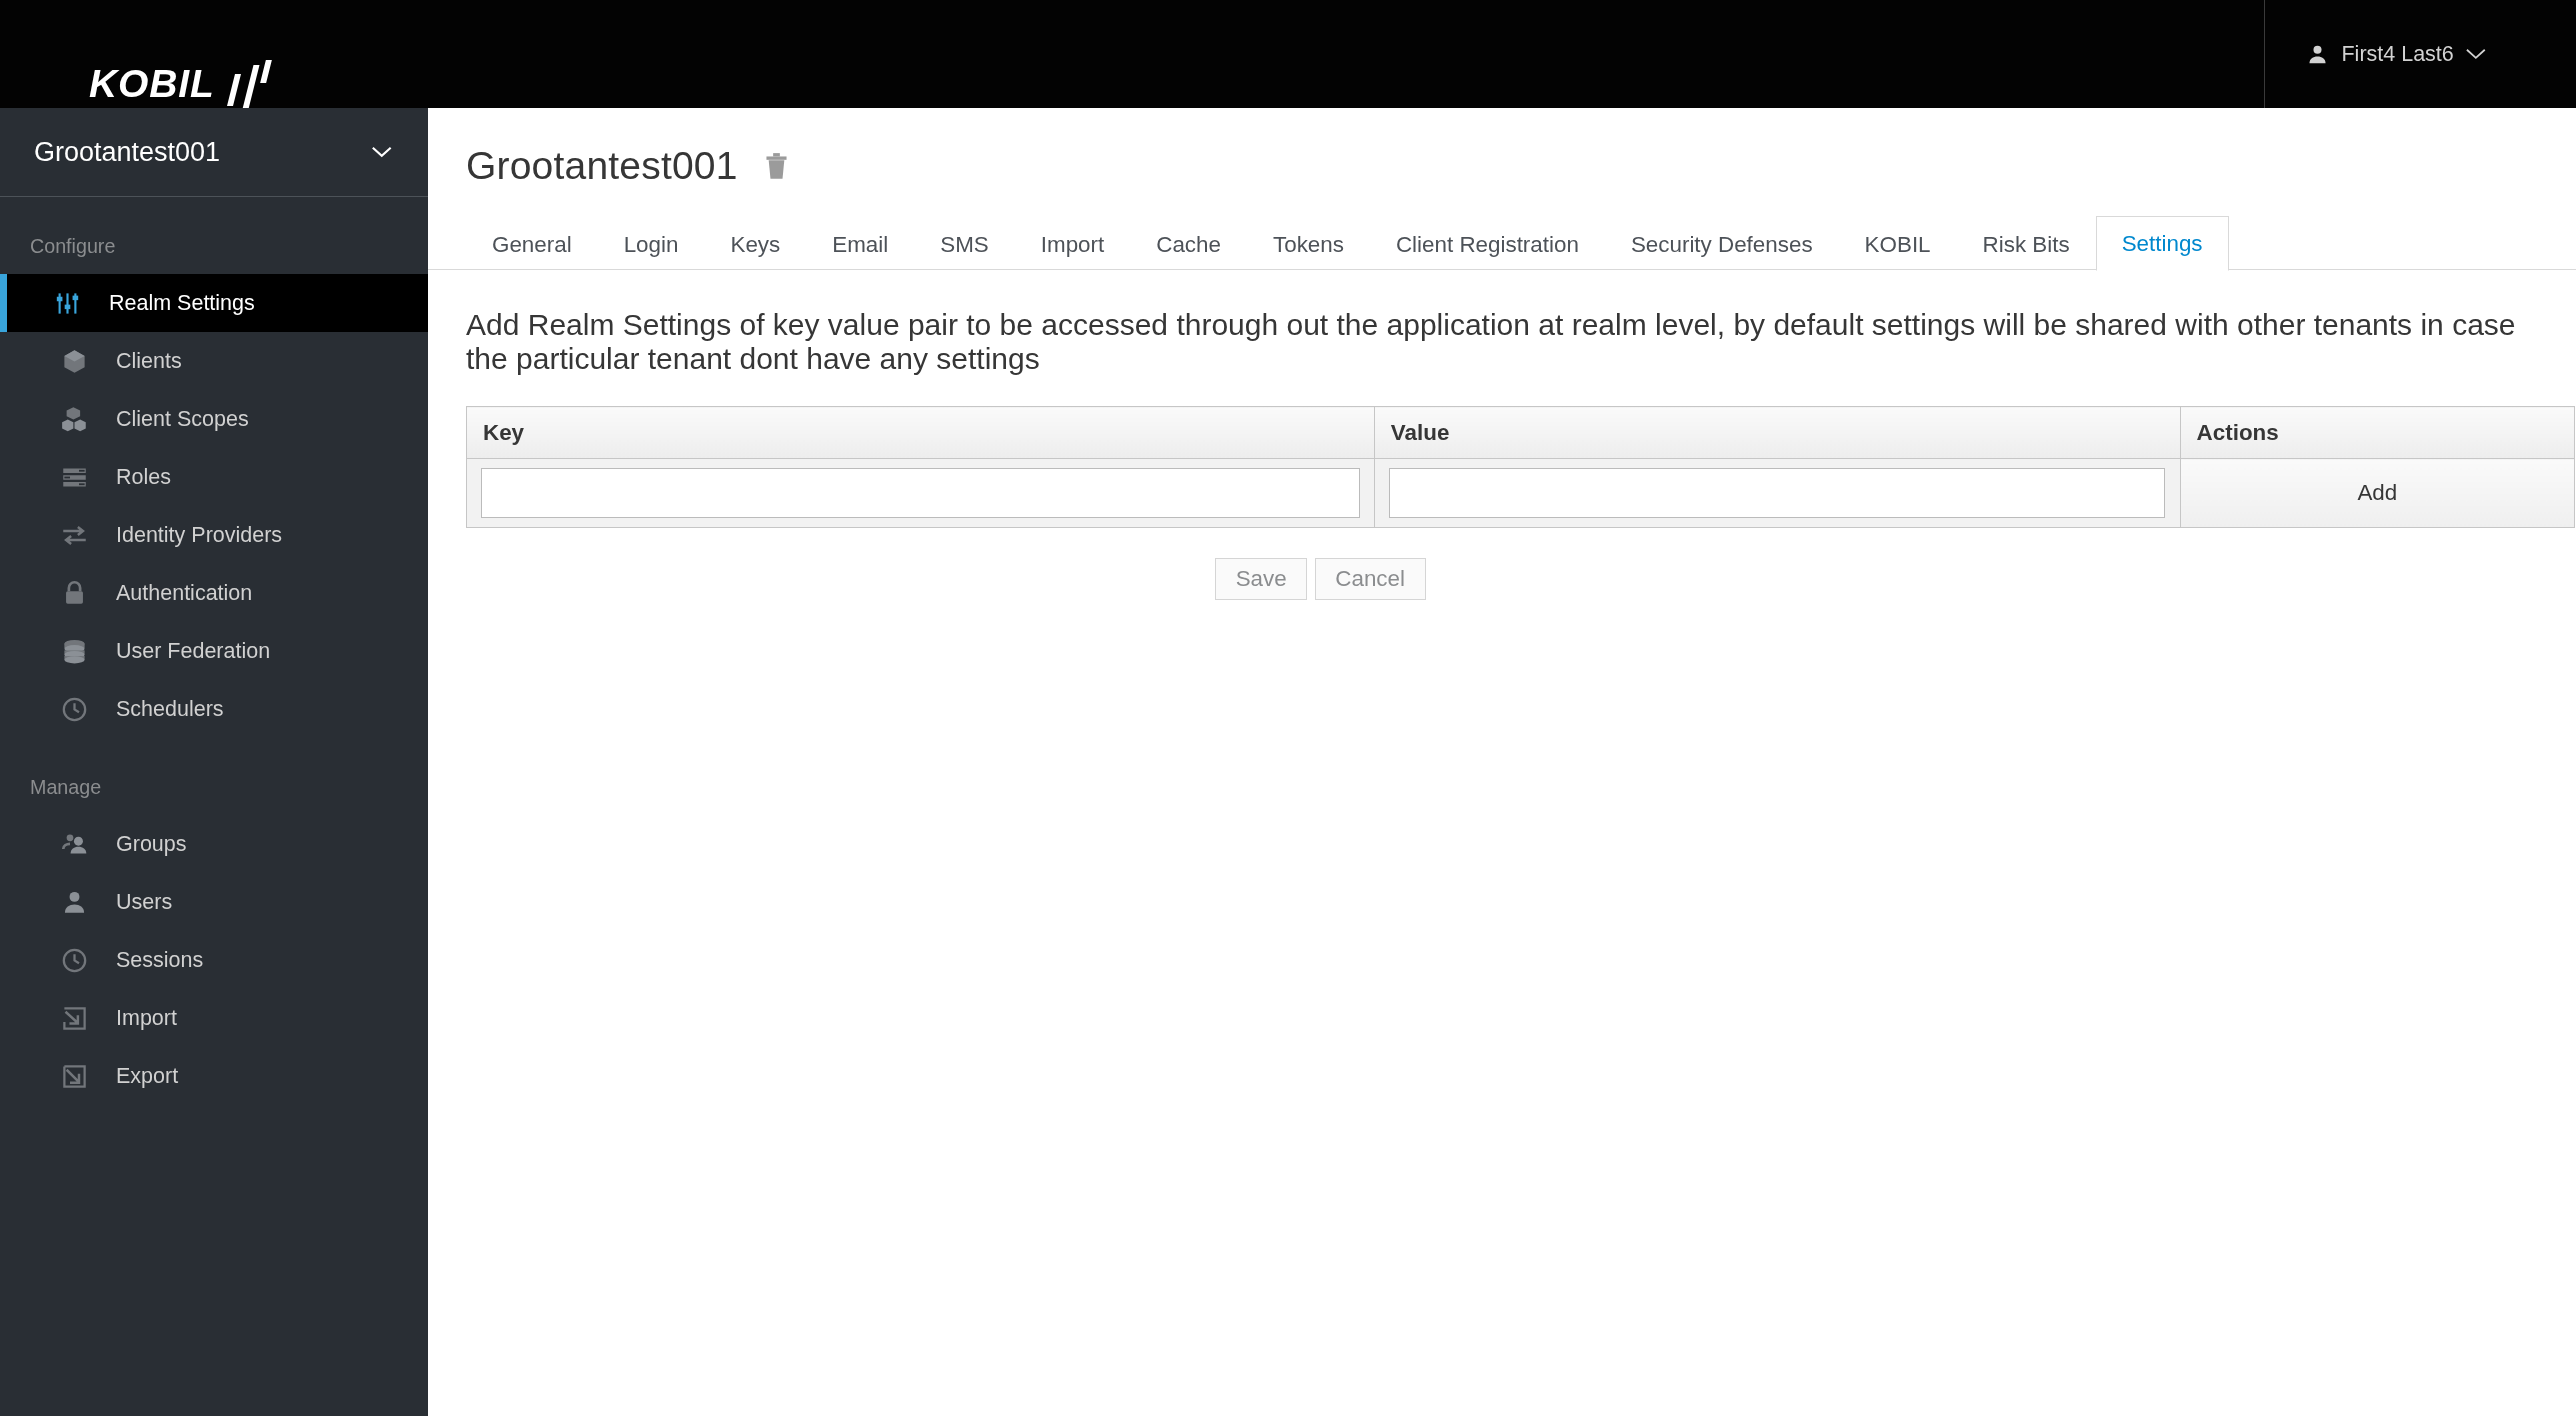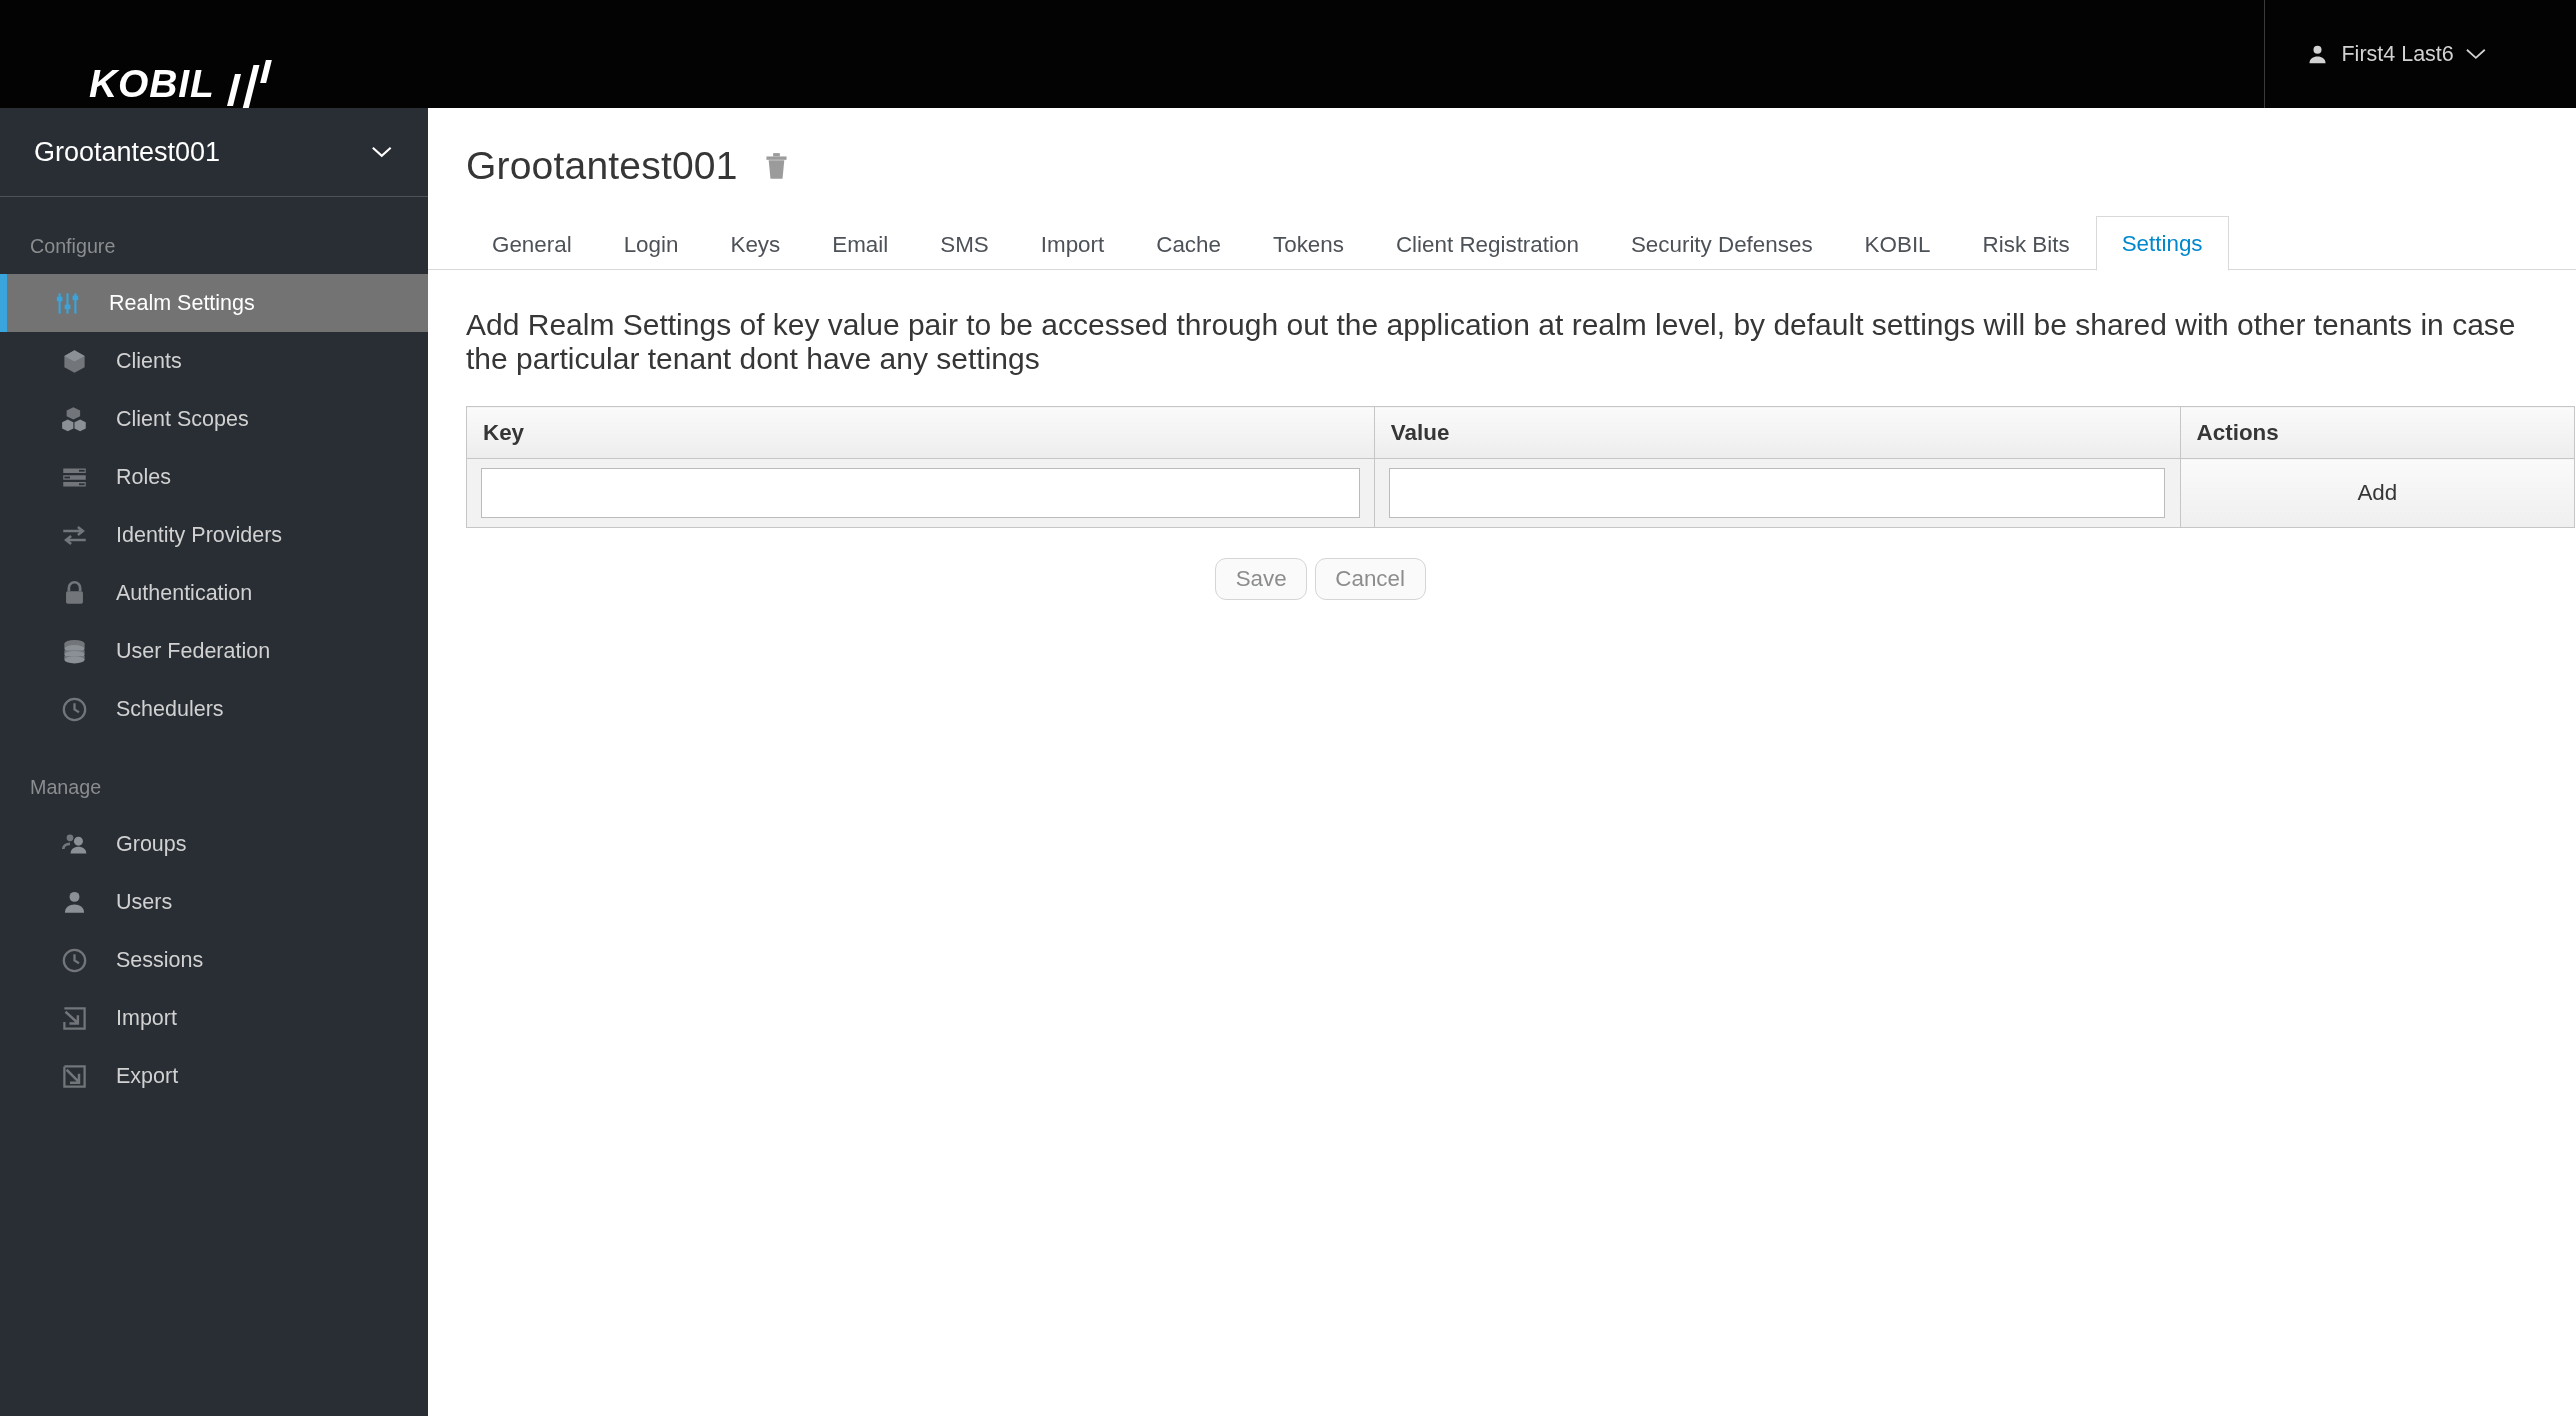--- a/index.html
+++ b/index.html
@@ -101,21 +101,21 @@
     cursor: pointer;
     border-left: 7.2px solid transparent;
     position: relative;
   }
   .nav-item .nav-icon {
     width: 39px; display: flex; align-items: center; justify-content: flex-start;
     margin-right: 16px;
     flex: 0 0 39px;
   }
   .nav-item.active {
-    background: #737373;
+    background: #000000;
     border-left: 7.2px solid #39a5dc;
     padding-left: 47px;
     color: #ffffff;
   }
   .nav-item .nav-label { white-space: nowrap; }
 
   
   #main {
     position: absolute; left: 428px; top: 108px;
     width: 2148px; height: 1309px;
@@ -223,21 +223,21 @@
   #form-actions {
     margin: 30px 0 0 787px;
     display: flex; gap: 7.2px;
   }
   .btn {
     font-size: 22.4px;
     color: #8b8d8f;
     background: #fafafa;
     border: 1.8px solid #d5d5d5;
     padding: 7.2px 19.7px;
-    border-radius: 11px;
+    border-radius: 0;
     cursor: pointer;
     font-family: "Liberation Sans", sans-serif;
   }
 </style>
 </head>
 <body>
 
 <div id="masthead">
   <div id="brand">
     <div id="brand-wrap">

